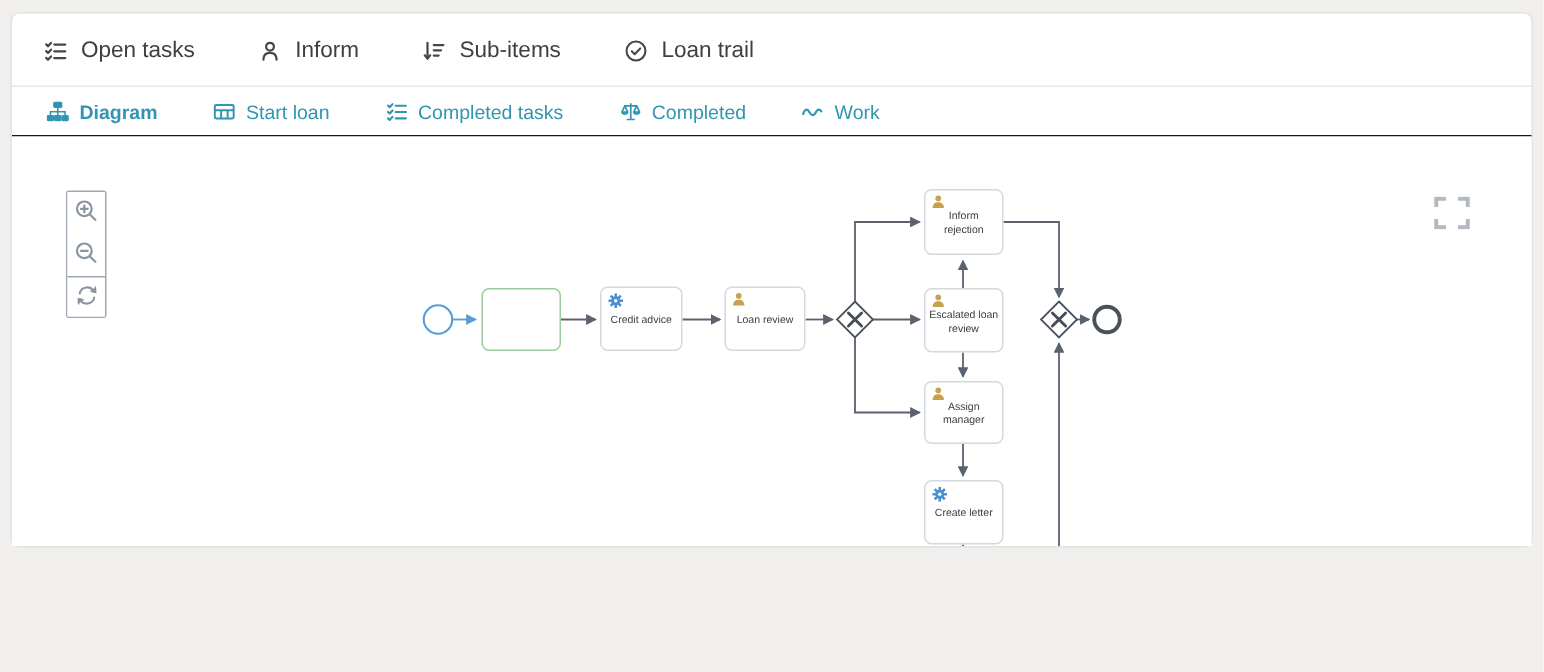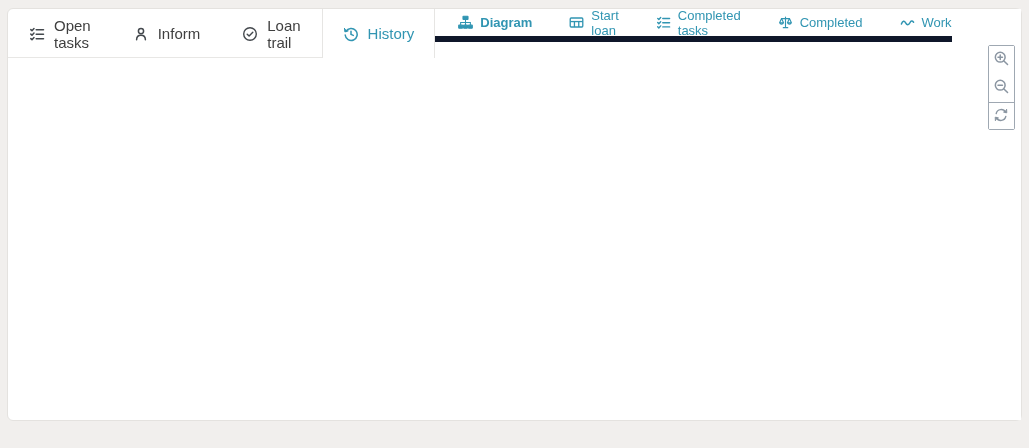--- a/index.html
+++ b/index.html
@@ -3,41 +3,41 @@
 <meta charset="utf-8">
 <style>
   html,body{margin:0;padding:0;}
   body{
     width:1029px;height:448px;position:relative;overflow:hidden;
     background:#f1efed;
     font-family:"Liberation Sans","DejaVu Sans",sans-serif;
     color:#3c3c3c;
   }
   .card{
-    position:absolute;left:7px;top:8px;width:1015px;height:413px;
+    position:absolute;left:7px;top:8px;width:1015px;height:357px;
     background:#fff;border:1px solid #e4e2df;border-radius:6px;
-    display:flex;flex-direction:row;box-sizing:border-box;
+    display:flex;flex-direction:column;box-sizing:border-box;
   }
   
   .tabbar{position:relative;display:flex;height:49px;flex:0 0 49px;}
   .tabbar .baseline{position:absolute;left:0;right:0;bottom:0;height:1px;background:#e8e7e5;z-index:0;}
   .tab{
     position:relative;z-index:1;display:flex;align-items:center;gap:9px;
     padding:0 21px;height:49px;box-sizing:border-box;font-size:15px;color:#3f3f3f;cursor:pointer;
   }
   .tab .ticon{display:flex;align-items:center;color:#43484d;}
   .tab.active{
     background:#fff;color:#3195b2;
     box-shadow:inset 1px 0 0 #e6e5e3, inset -1px 0 0 #e6e5e3;
   }
   .tab.active .ticon{color:#3195b2;}
   
   .subnav{
     display:flex;align-items:center;gap:37px;height:33px;flex:0 0 33px;
-    padding:0 0 0 23px;border-bottom:6px solid #0f172a;box-sizing:border-box;
+    padding:0 0 0 23px;border-bottom:1px solid #0f172a;box-sizing:border-box;
   }
   .subtab{display:flex;align-items:center;gap:7px;font-size:13px;color:#3195b2;cursor:pointer;}
   .subtab.active{font-weight:bold;}
   .subtab .sicon{display:flex;align-items:center;color:#3195b2;}
   
   .canvas{position:relative;flex:1;background:#fff;overflow:hidden;}
   .flowsvg{position:absolute;left:0;top:0;}
   .task{
     position:absolute;background:#fff;border:1px solid #d5d8dc;border-radius:5px;
     box-sizing:border-box;cursor:pointer;
@@ -90,42 +90,44 @@
     <div class="tab">
       <span class="ticon">
         <svg width="16" height="16" viewBox="0 0 16 16" fill="none" stroke="currentColor" stroke-width="1.5" stroke-linecap="round">
           <circle cx="8" cy="5.1" r="2.6"></circle>
           <path d="M3.6 13.8c0-3.1 1.9-4.6 4.4-4.6s4.4 1.5 4.4 4.6"></path>
         </svg>
       </span>
       <span>Inform</span>
     </div>
 
+    <div class="tab">
+      <span class="ticon">
+        <svg width="16" height="16" viewBox="0 0 16 16" fill="none" stroke="currentColor" stroke-width="1.5" stroke-linecap="round" stroke-linejoin="round">
+          <path d="M4 2.5V13"></path>
+            <path d="M2.2 10.9L4 13l1.8-2.1"></path>
+          <path d="M8.2 4h6.4"></path>
+            <path d="M8.2 7.5H13"></path>
+            <path d="M8.2 11h3.2"></path>
+        </svg>
+      </span>
+      <span>Sub-items</span>
+    </div>
 
 
     <div class="tab">
       <span class="ticon">
         <svg width="16" height="16" viewBox="0 0 16 16" fill="none" stroke="currentColor" stroke-width="1.4" stroke-linecap="round" stroke-linejoin="round">
           <circle cx="8" cy="8" r="6.3"></circle>
           <path d="M5.2 8.2l1.9 1.9 3.7-3.8"></path>
         </svg>
       </span>
       <span>Loan trail</span>
     </div>
 
-    <div class="tab active">
-      <span class="ticon">
-        <svg width="16" height="16" viewBox="0 0 16 16" fill="none" stroke="currentColor" stroke-width="1.5" stroke-linecap="round" stroke-linejoin="round">
-          <path d="M3 5.4A6 6 0 1 1 2.2 9"></path>
-          <path d="M1.5 2.4l.4 3.5 3.3-1" fill="currentColor" stroke-width="1"></path>
-          <path d="M8 5.2v3.2l2.3 1"></path>
-        </svg>
-      </span>
-      <span>History</span>
-    </div>
   </div>
 
   <div class="subnav">
     <div class="subtab active">
       <span class="sicon">
         <svg width="15" height="15" viewBox="0 0 16 16" fill="currentColor" stroke="currentColor" stroke-width="1.1">
           <rect x="5.3" y="1.4" width="5.4" height="3.4" rx=".5"></rect>
           <rect x="0.7" y="10.8" width="4.2" height="3.4" rx=".5"></rect>
           <rect x="5.9" y="10.8" width="4.2" height="3.4" rx=".5"></rect>
           <rect x="11.1" y="10.8" width="4.2" height="3.4" rx=".5"></rect>

